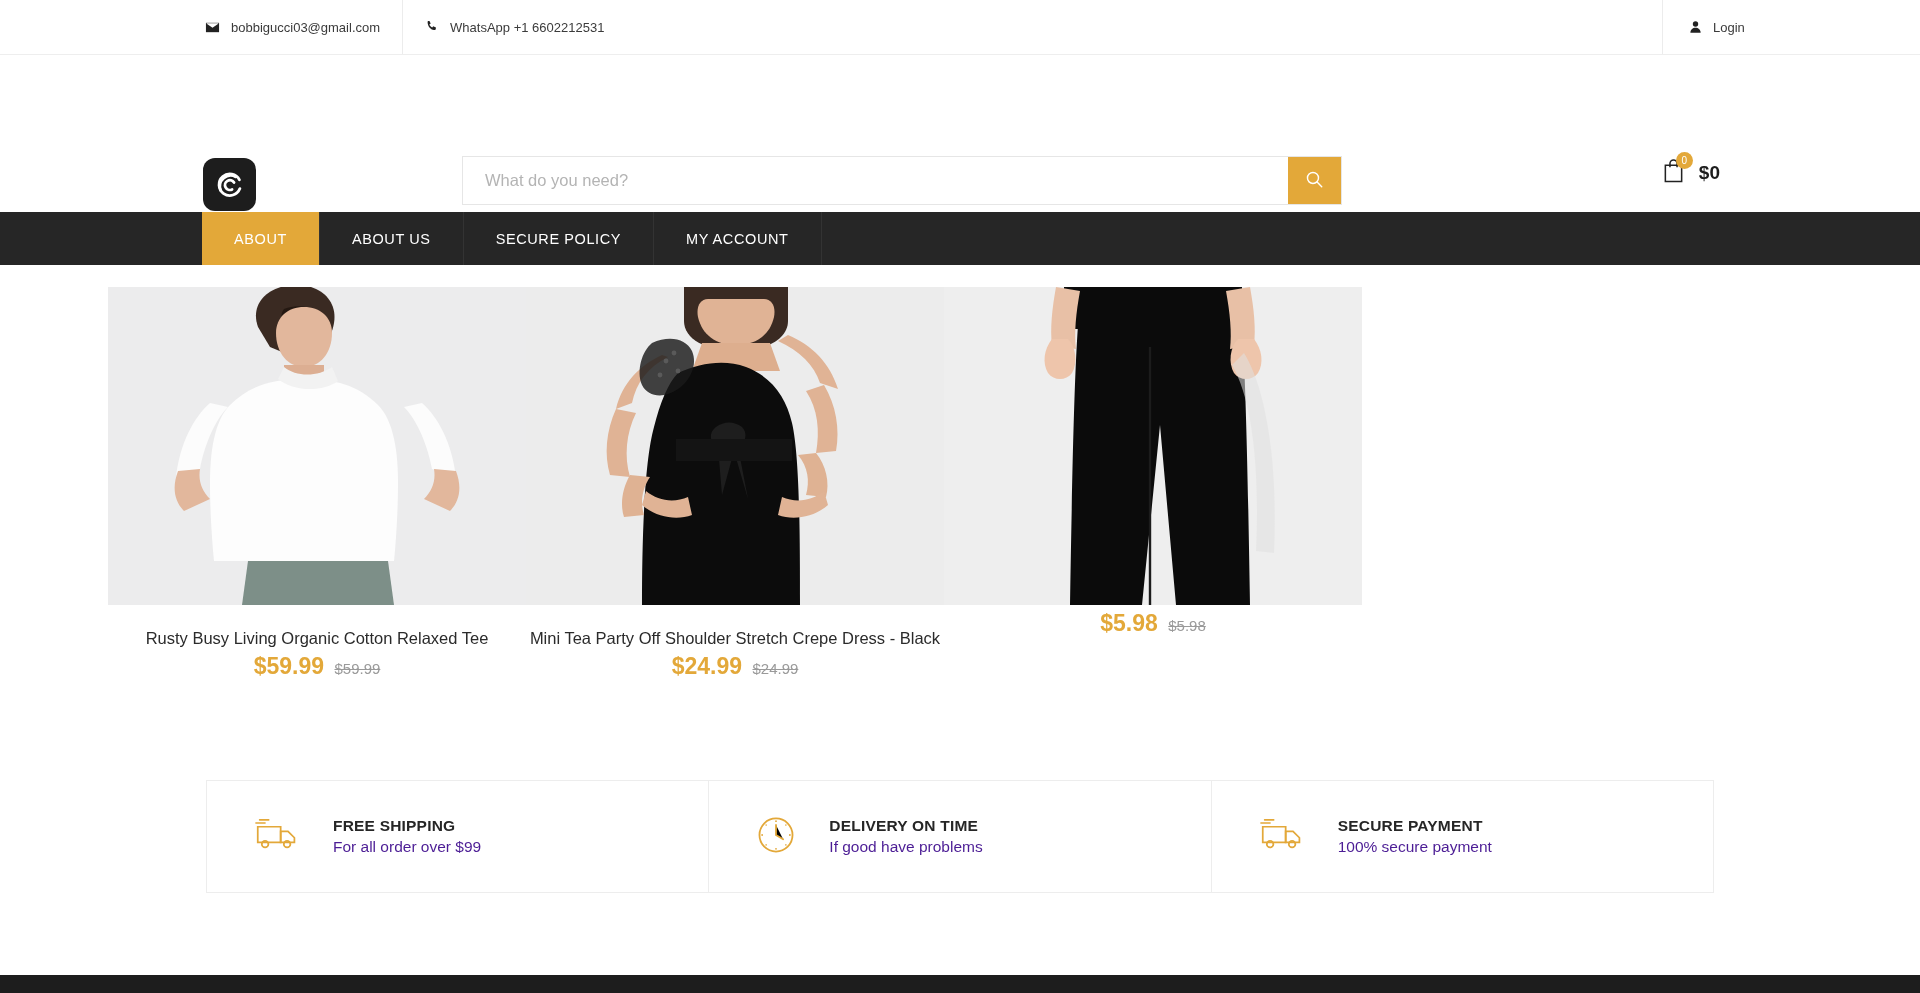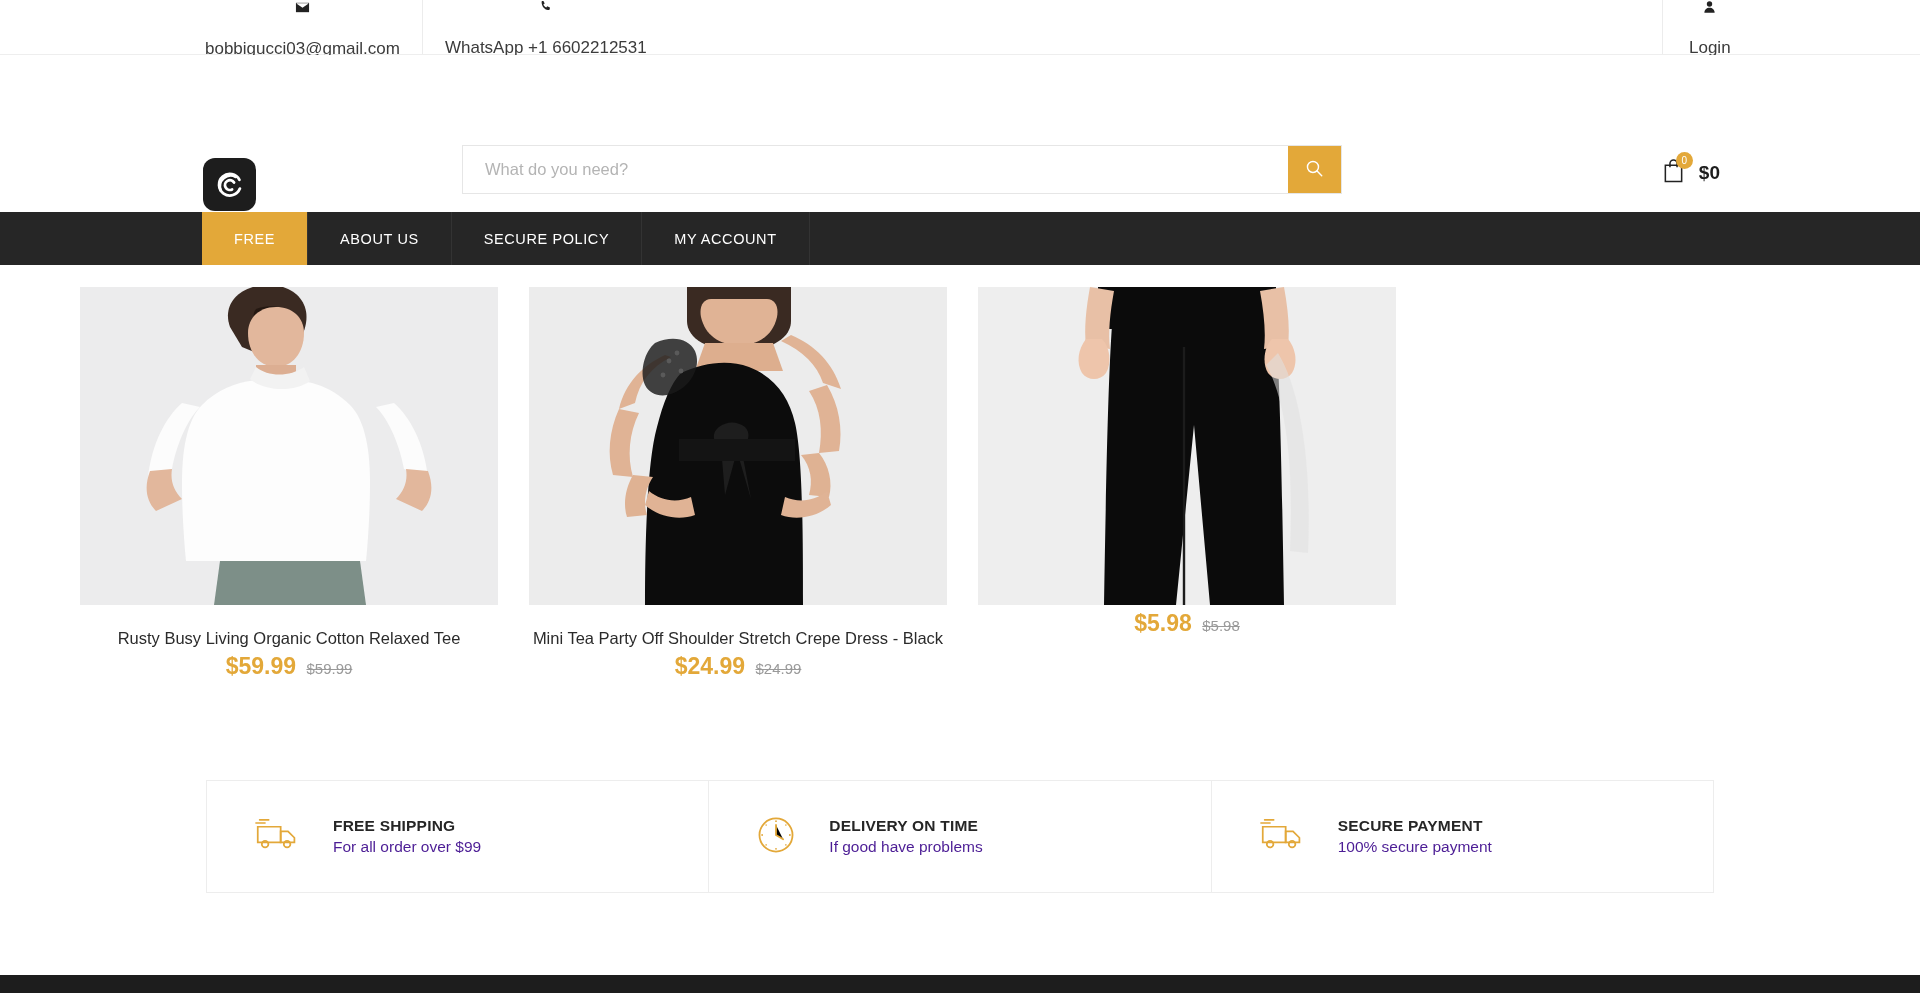--- a/index.html
+++ b/index.html
@@ -19,26 +19,25 @@
     background: #fff;
   }
   .topbar-left {
     display: flex;
     align-items: center;
     flex: 1;
   }
   .topbar-item {
     display: flex;
     align-items: center;
-    gap: 24px;
-    font-size: 17px;
+    gap: 11px;
+    font-size: 13px;
     color: #3b3b3b;
     height: 100%;
     padding: 0 22px;
-    flex-direction: column;
   }
   .topbar-item.first { margin-left: 183px; }
   .topbar-sep {
     width: 1px;
     background: #ececec;
     height: 100%;
   }
   .topbar-right {
     display: flex;
     align-items: center;
@@ -64,21 +63,21 @@
     width: 53px; height: 53px;
     border-radius: 12px;
     background: #1d1d1d;
     display: flex;
     align-items: center;
     justify-content: center;
   }
   .searchwrap {
     position: absolute;
     left: 462px;
-    top: 90px;
+    top: 101px;
     width: 880px;
     height: 49px;
     display: flex;
     border: 1px solid #e6e6e6;
   }
   .searchwrap input {
     flex: 1;
     border: none;
     outline: none;
     padding: 0 22px;
@@ -135,22 +134,22 @@
     cursor: pointer;
     border-right: 1px solid #333333;
     padding: 0 32px;
     min-width: 100px;
   }
   .nav-item.active { background: #e3a839; }
 
   
   .products {
     display: flex;
-    gap: 31px;
     padding: 22px 0 0 80px;
+    margin-left: 28px;
   }
   .pcard { width: 418px; cursor: pointer; }
   .pimg {
     height: 318px;
     overflow: hidden;
     background: #efefef;
     position: relative;
   }
   .pname {
     text-align: center;
@@ -277,21 +276,21 @@
         <path fill="none" stroke="#222" stroke-width="1.6" d="M8.3 9.5V5.8a3.7 3.7 0 0 1 7.4 0v3.7"></path>
       </svg>
       <span class="cart-badge">0</span>
     </span>
     <span class="cart-total">$0</span>
   </div>
 </div>
 
 <div class="nav">
   <div class="nav-item active">
-    <span>FREE</span>
+    <span>ABOUT</span>
   </div>
   <div class="nav-item">
     <span>ABOUT US</span>
   </div>
   <div class="nav-item">
     <span>SECURE POLICY</span>
   </div>
   <div class="nav-item">
     <span>MY ACCOUNT</span>
   </div>

